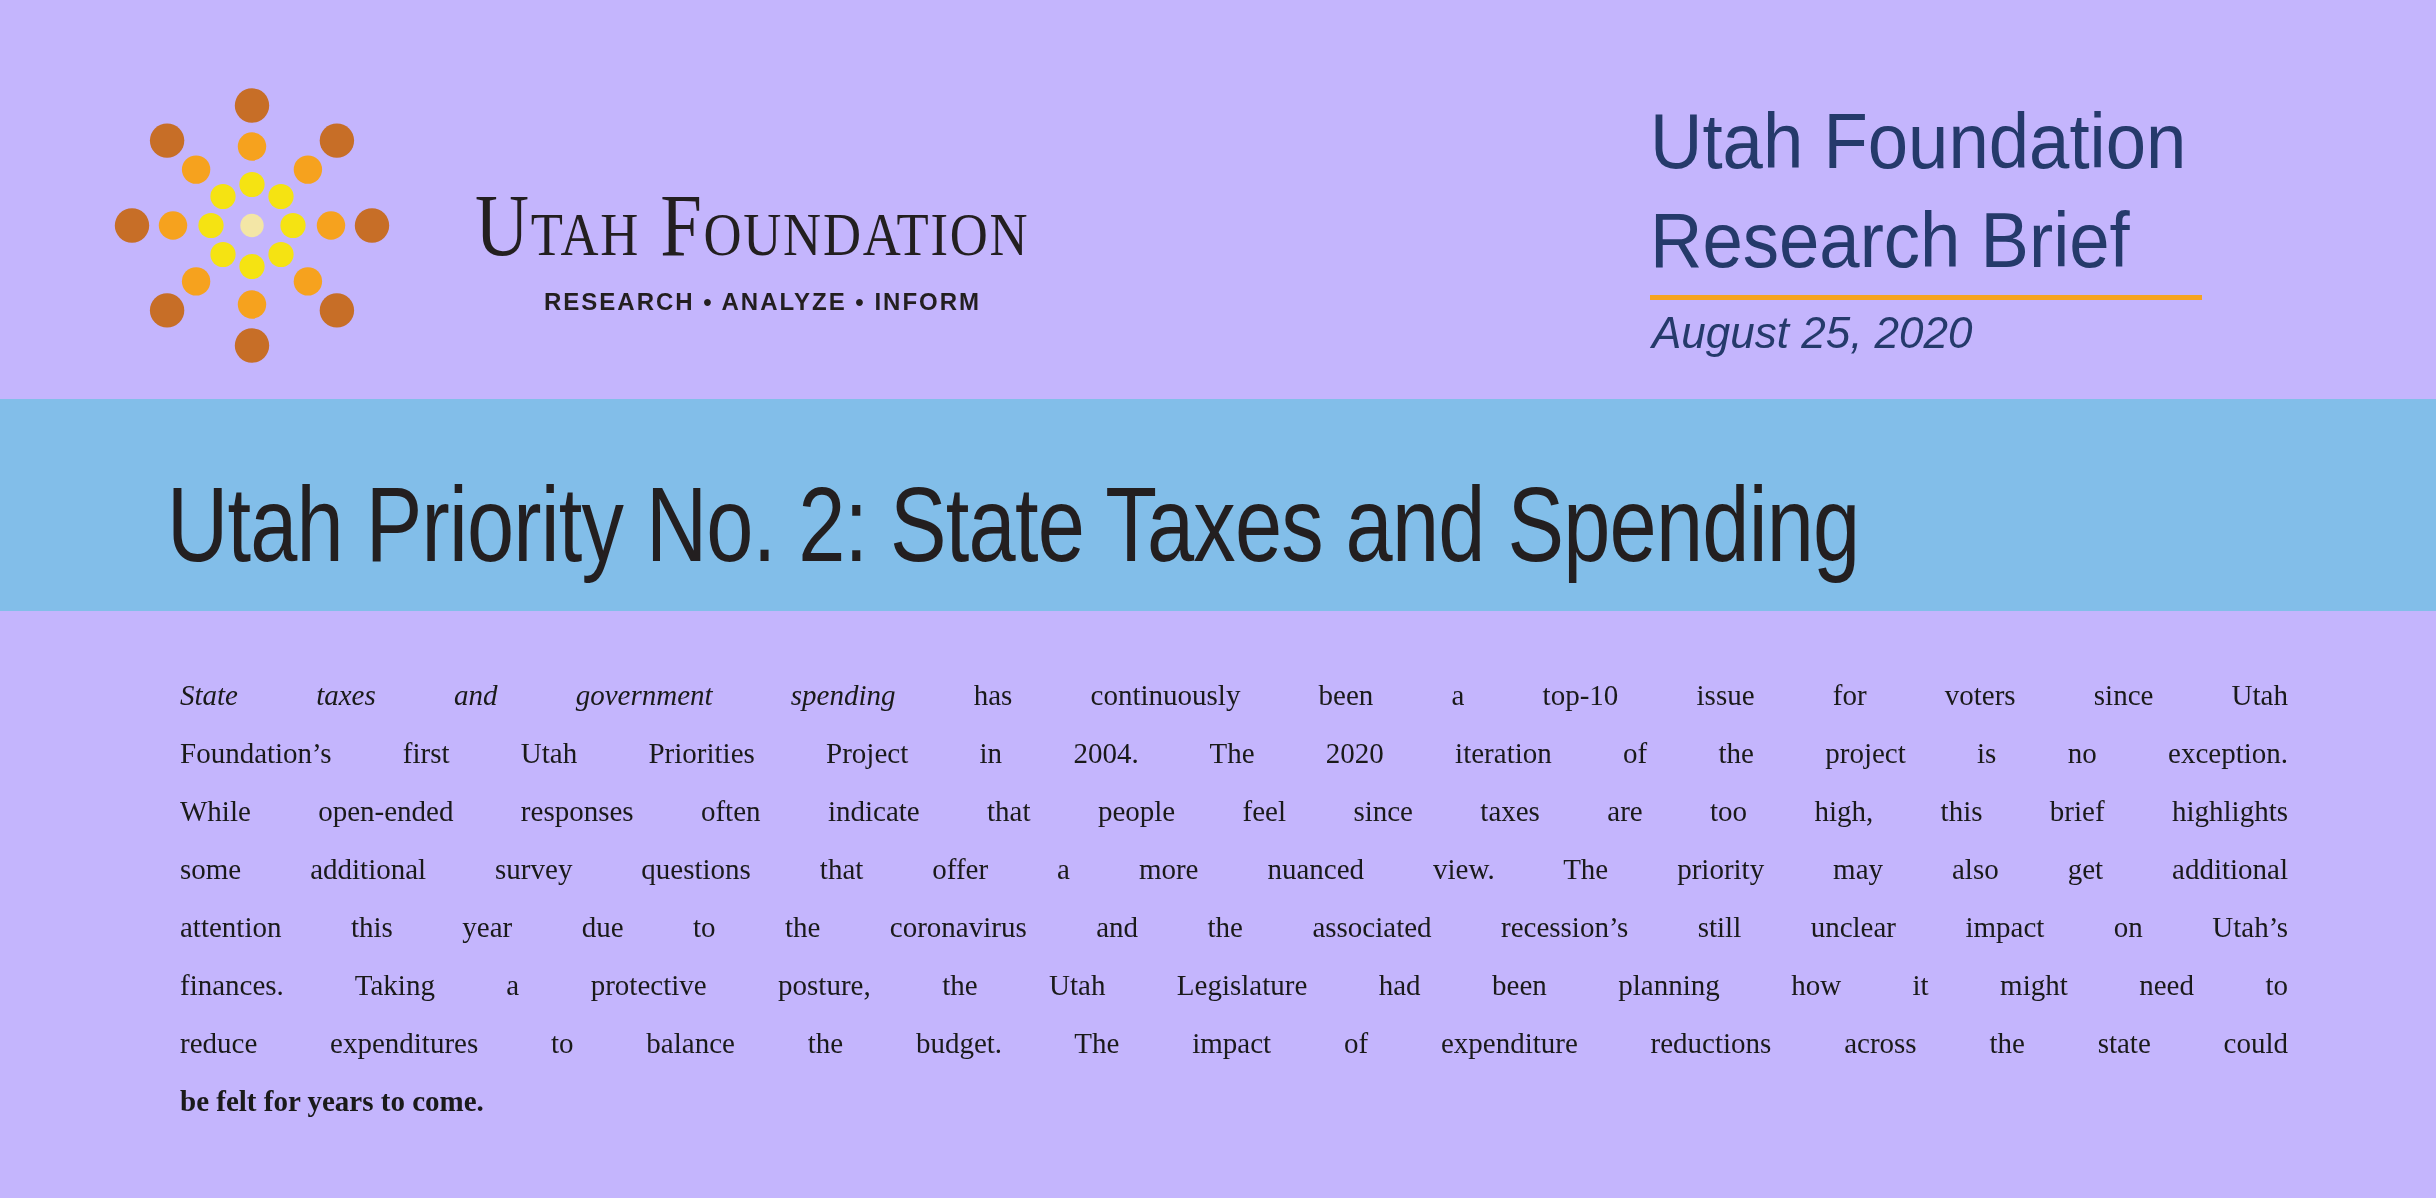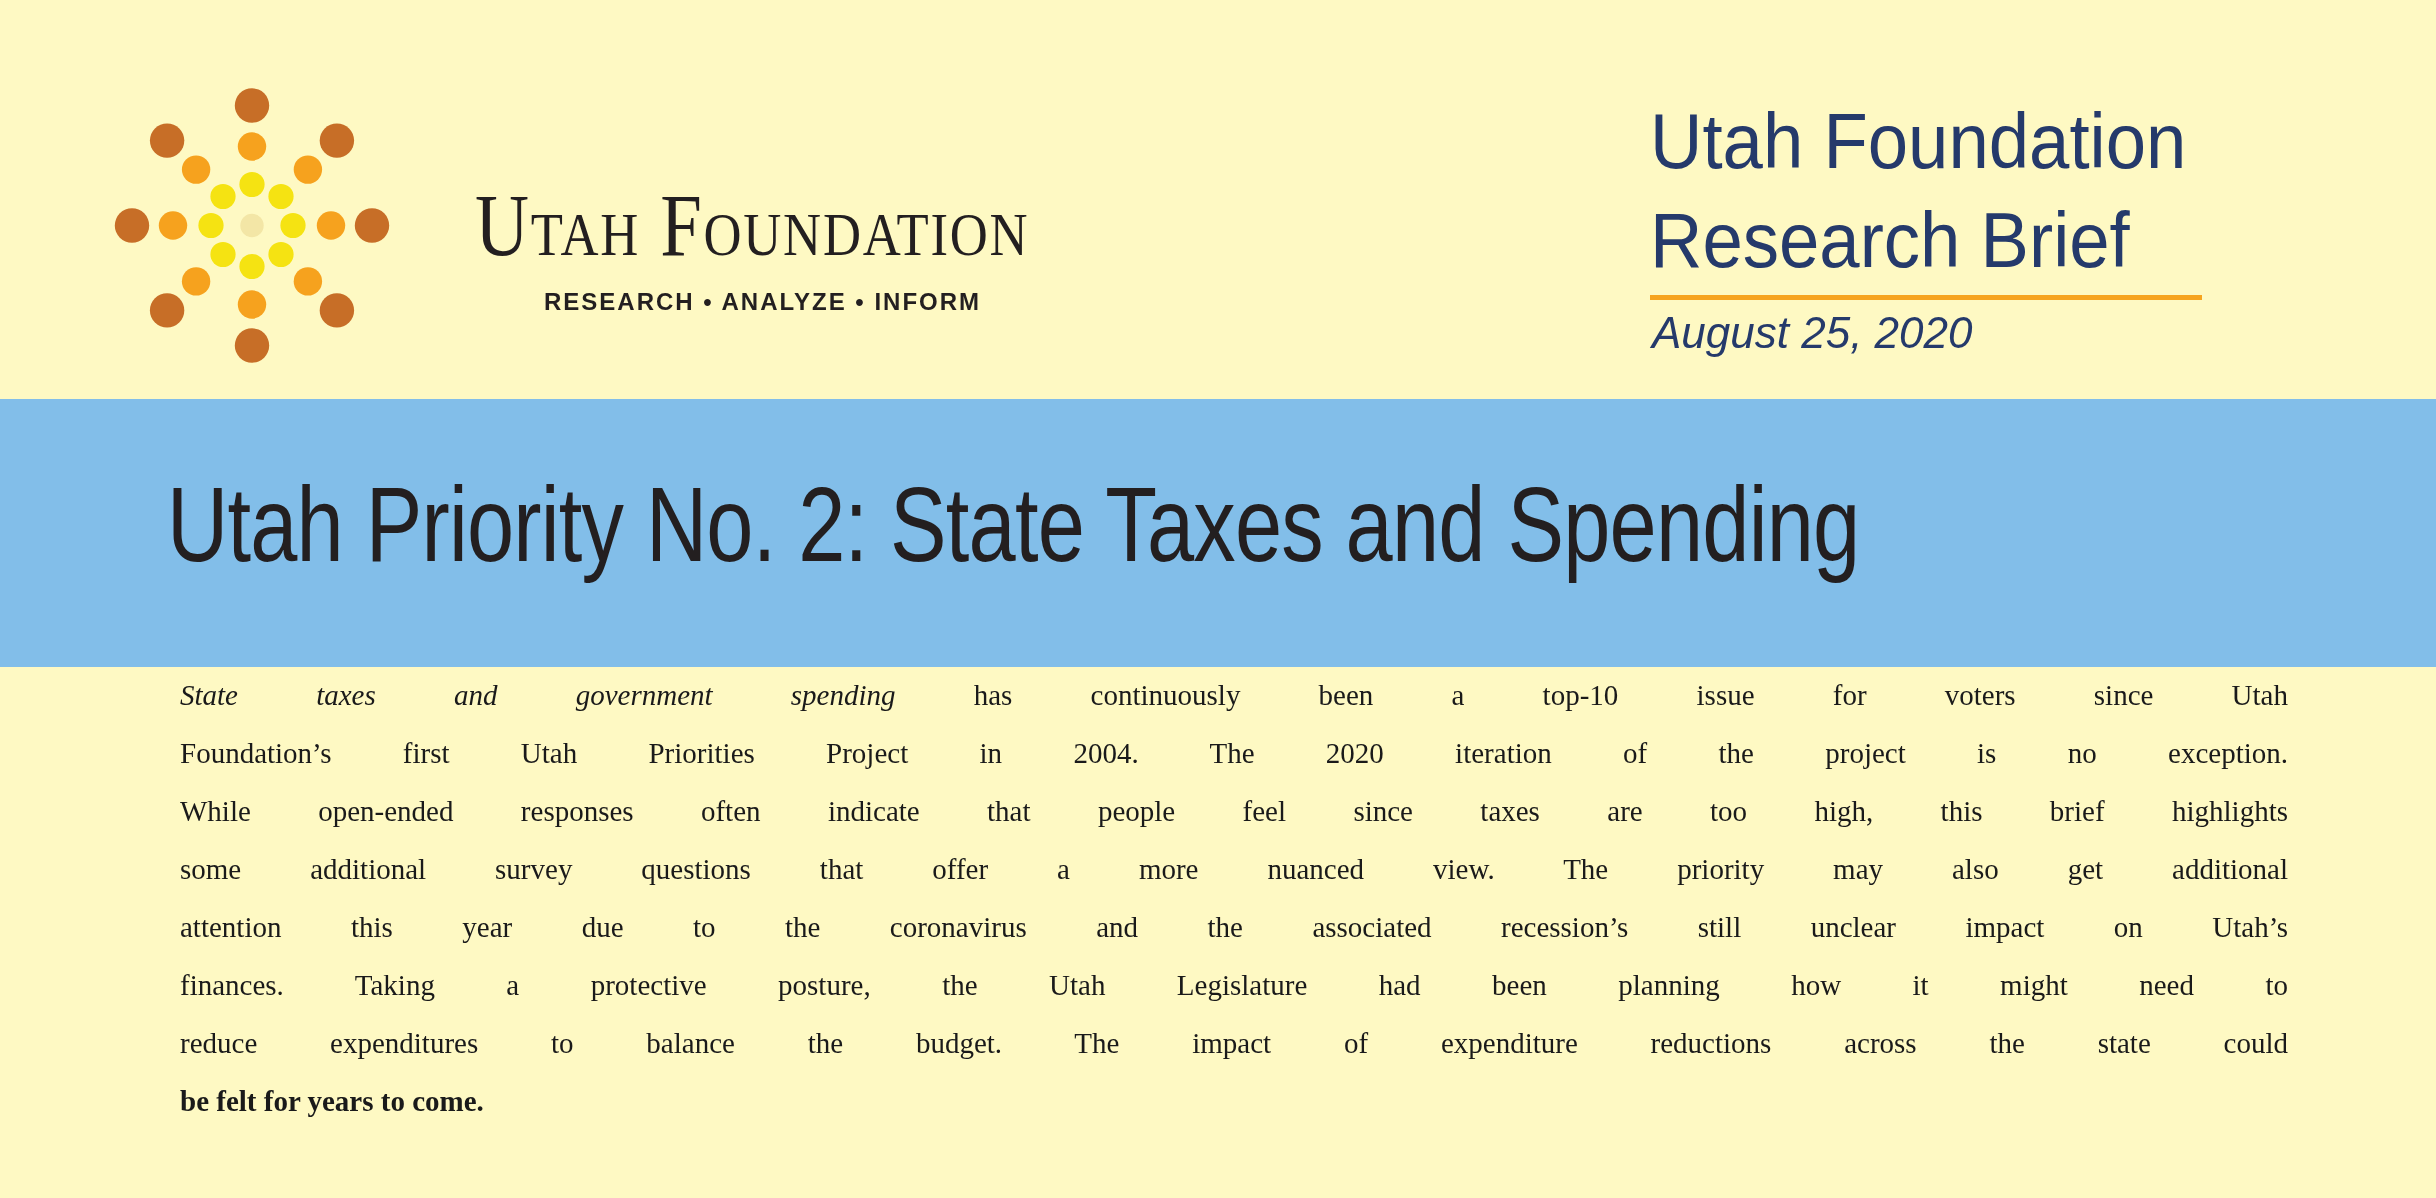--- a/index.html
+++ b/index.html
@@ -6,21 +6,21 @@
     --navy:#253A6B;
     --accent:#F6A41F;
     --banner:#82BEE9;
     --ink:#231F20;
     --body:#1A1A1A;
   }
   html,body{margin:0;padding:0;background:#888;}
   .page{
     position:relative;
     width:2436px;height:1198px;
-    background:#fef9c3;
+    background:#c4b5fd;
     overflow:hidden;
     font-family:"Liberation Serif","DejaVu Serif",serif;
   }
   
   .starburst{position:absolute;left:0;top:0;width:430px;height:400px;}
   .wordmark{
     position:absolute;left:475px;top:182px;
     font-family:"Liberation Serif","DejaVu Serif",serif;
     font-variant:small-caps;
     font-size:88px;line-height:1;letter-spacing:2px;
@@ -48,21 +48,21 @@
   }
   .mast-date{
     position:absolute;left:1652px;top:311px;
     font-family:Liberation Sans, sans-serif;
     font-style:italic;font-size:44px;line-height:1;
     color:var(--navy);white-space:nowrap;
   }
   
   .banner{
     position:absolute;left:0;top:399px;
-    width:2436px;height:268px;background:var(--banner);
+    width:2436px;height:212px;background:var(--banner);
   }
   .banner h1{
     position:absolute;left:167px;top:72px;margin:0;
     font-family:"Liberation Sans","DejaVu Sans",sans-serif;
     font-weight:normal;font-size:106px;line-height:1;letter-spacing:-1px;
     color:var(--ink);
     transform:scaleX(0.8);transform-origin:0 0;
     white-space:nowrap;
   }
   

